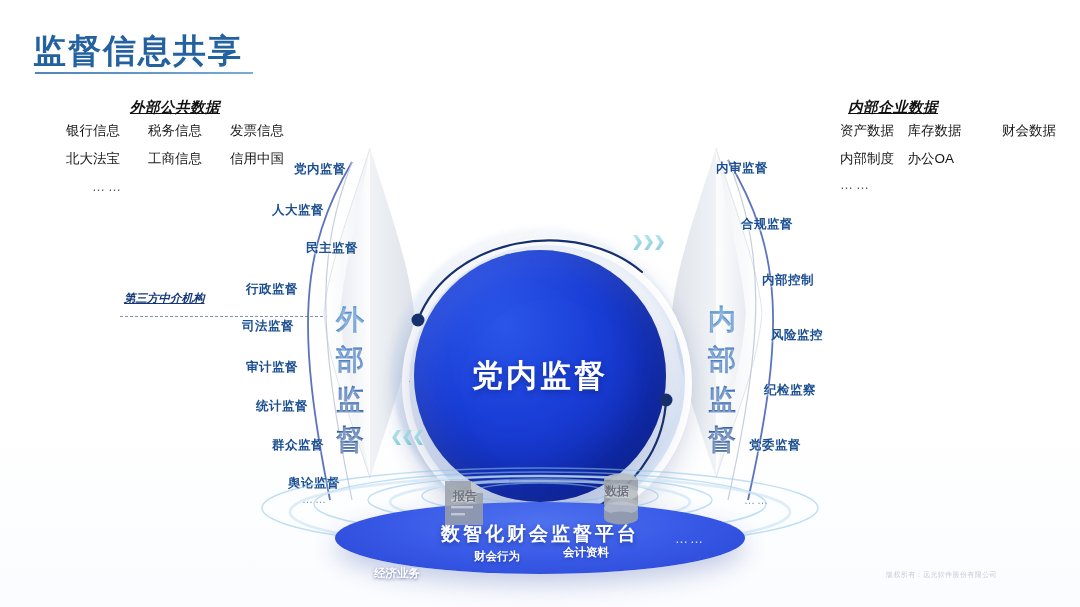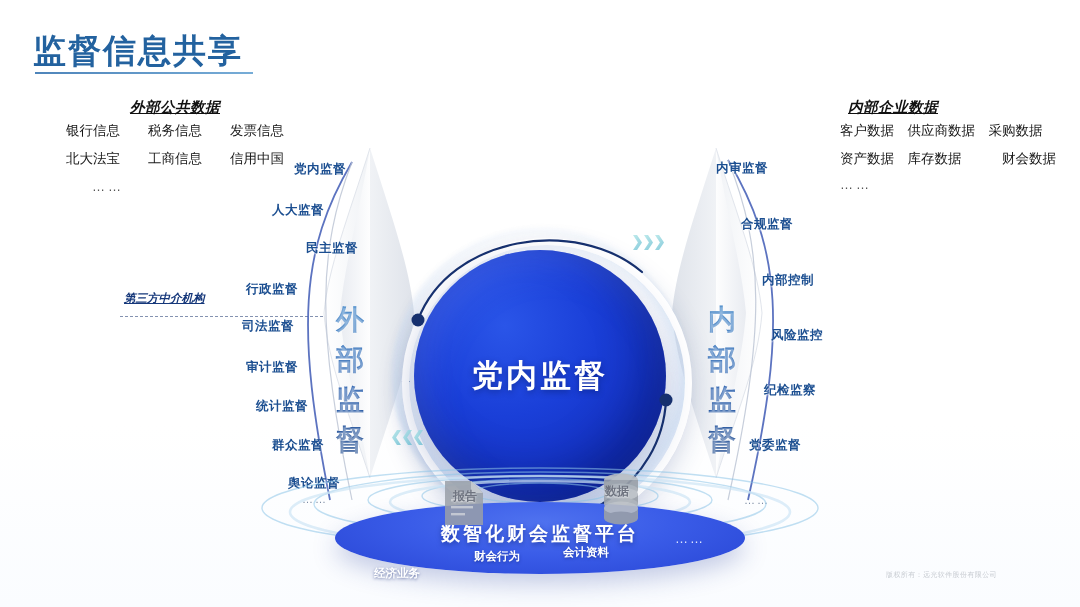--- a/index.html
+++ b/index.html
@@ -191,22 +191,22 @@
       <span>银行信息</span><span>税务信息</span><span>发票信息</span>
     </div>
     <div class="dp-row">
       <span>北大法宝</span><span>工商信息</span><span>信用中国</span>
     </div>
     <span class="dp-dots">……</span>
   </div>
 
   <div class="data-panel" id="panel-internal">
     <div class="dp-head">内部企业数据</div>
-    <div class="dp-row">客户数据　供应商数据　采购数据</div>
     <div class="dp-row">资产数据　库存数据　　　财会数据</div>
+    <div class="dp-row">内部制度　办公OA</div>
     <span class="dp-dots">……</span>
   </div>
 
   <div id="third-party-label">第三方中介机构</div>
   <div id="third-party-line"></div>
   <div id="inner-link-line"></div>
 
   <svg class="petal" id="petal-left" width="100" height="330" viewBox="0 0 100 330">
     <defs>
       <linearGradient id="pl" x1="0" y1="0" x2="1" y2="0">

